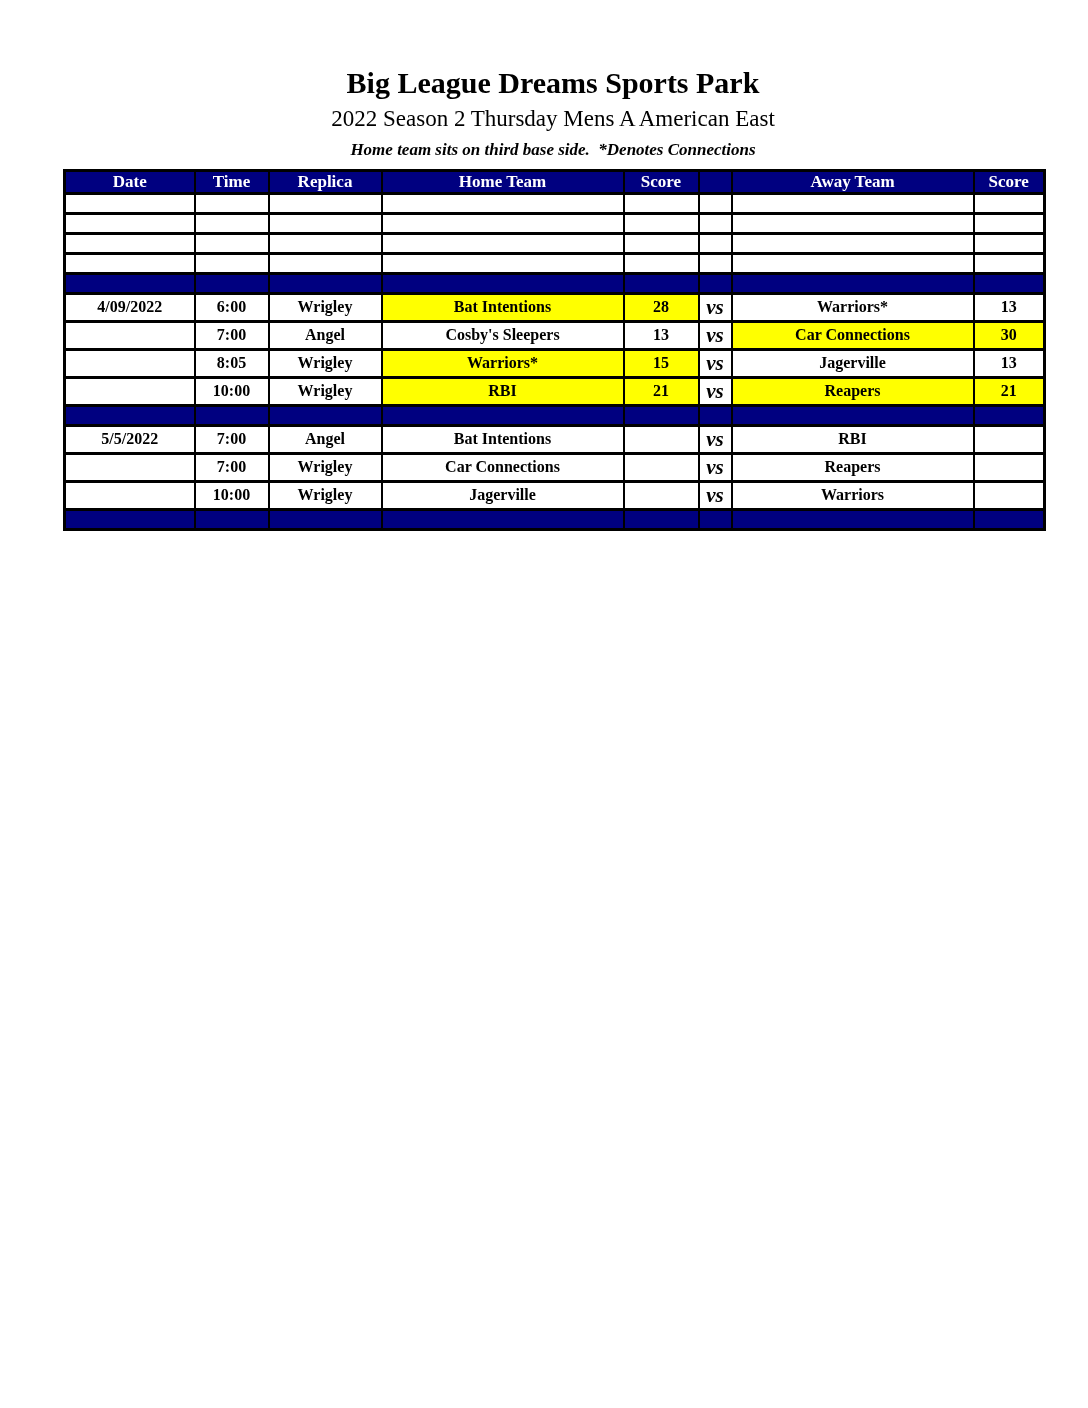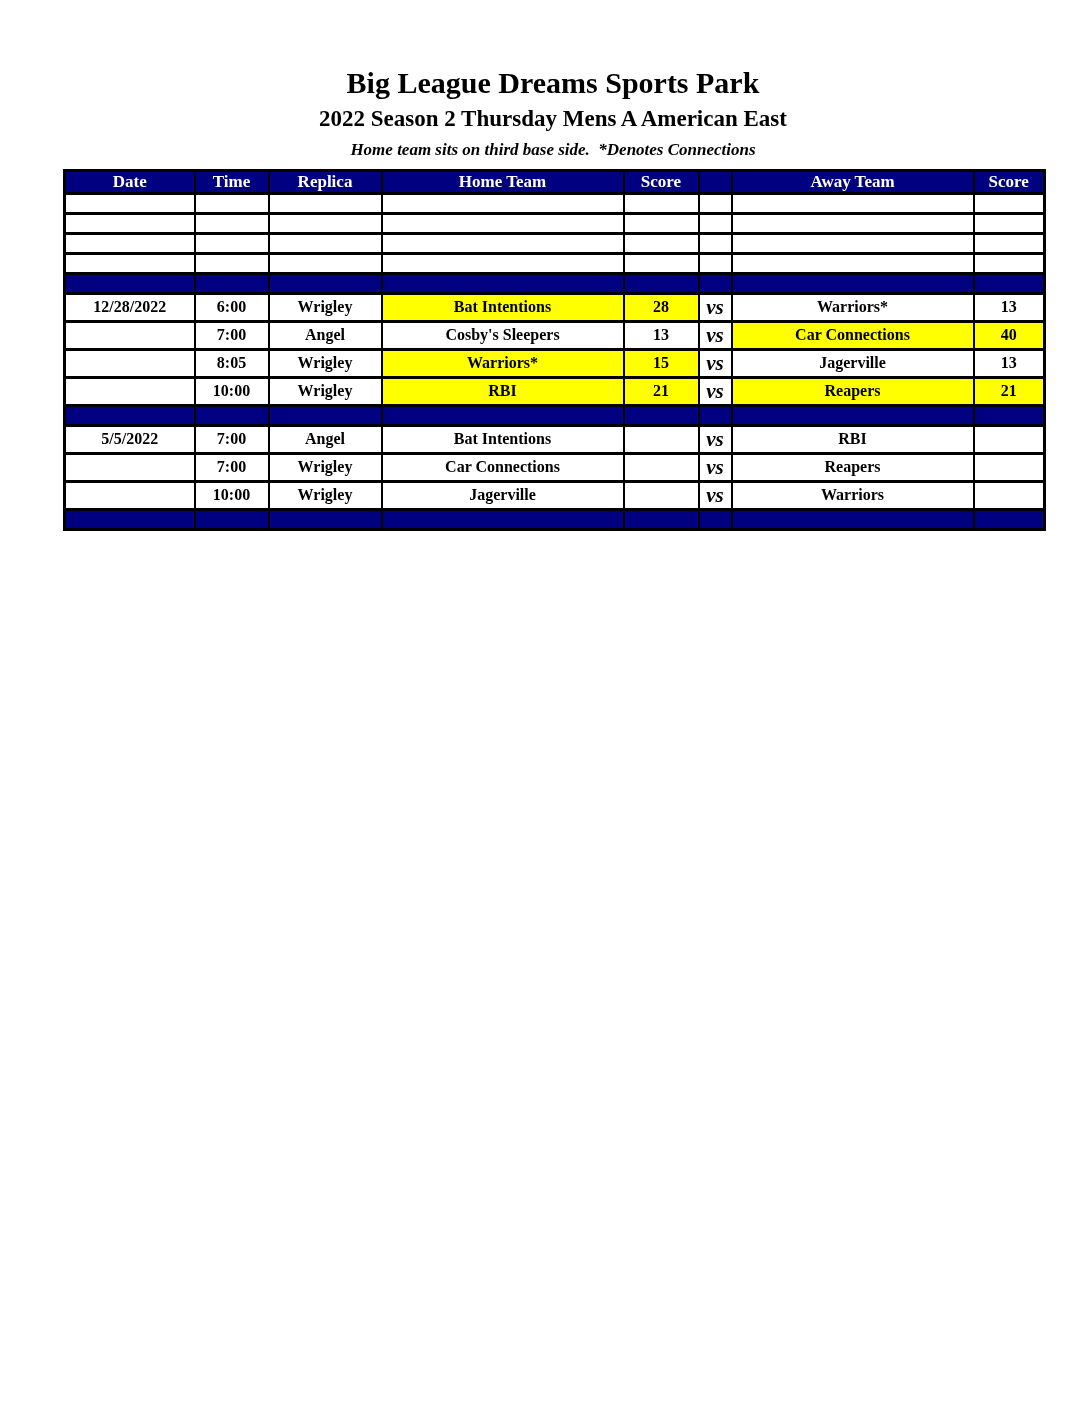--- a/index.html
+++ b/index.html
@@ -24,21 +24,21 @@
     text-align: center;
   }
   .title {
     font-size: 30px;
     font-weight: bold;
     margin: 0;
     line-height: 1.1;
   }
   .subtitle {
     font-size: 23px;
-    font-weight: bold;
+    font-weight: normal;
     margin: 7px 0 0 0;
     line-height: 1.1;
   }
   .note {
     font-size: 17px;
     font-weight: bold;
     font-style: italic;
     margin: 10px 0 9px 0;
     line-height: 1.1;
     white-space: pre;
@@ -157,38 +157,38 @@
           <td></td>
           <td></td>
           <td></td>
           <td></td>
           <td></td>
           <td class="vs-col"></td>
           <td></td>
           <td></td>
         </tr>
         <tr>
-          <td>12/28/2022</td>
+          <td>4/09/2022</td>
           <td>6:00</td>
           <td>Wrigley</td>
           <td class="hl">Bat Intentions</td>
           <td class="hl">28</td>
           <td class="vs-col">vs</td>
           <td>Warriors*</td>
           <td>13</td>
         </tr>
         <tr>
           <td></td>
           <td>7:00</td>
           <td>Angel</td>
           <td>Cosby's Sleepers</td>
           <td>13</td>
           <td class="vs-col">vs</td>
           <td class="hl">Car Connections</td>
-          <td class="hl">40</td>
+          <td class="hl">30</td>
         </tr>
         <tr>
           <td></td>
           <td>8:05</td>
           <td>Wrigley</td>
           <td class="hl">Warriors*</td>
           <td class="hl">15</td>
           <td class="vs-col">vs</td>
           <td>Jagerville</td>
           <td>13</td>

